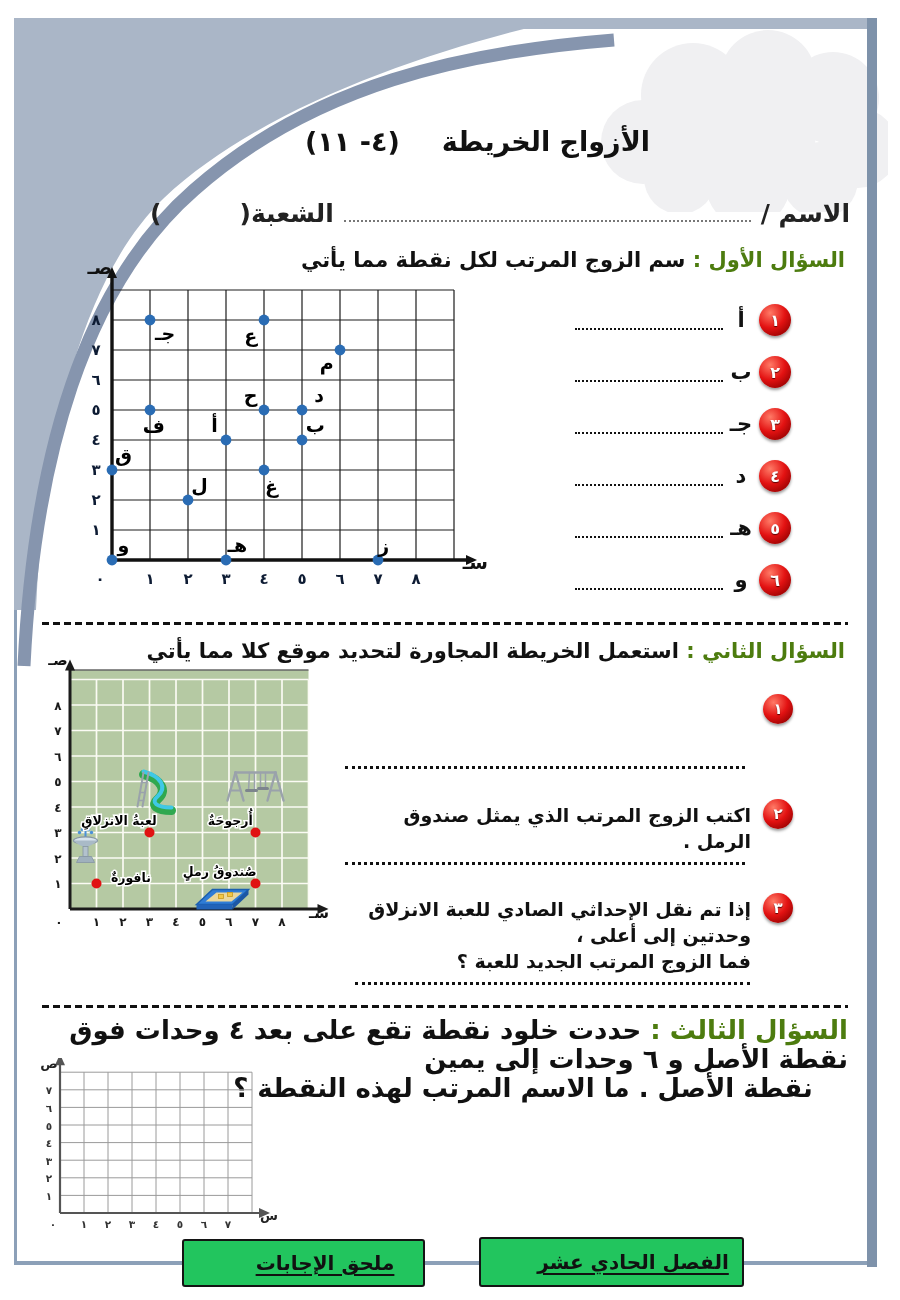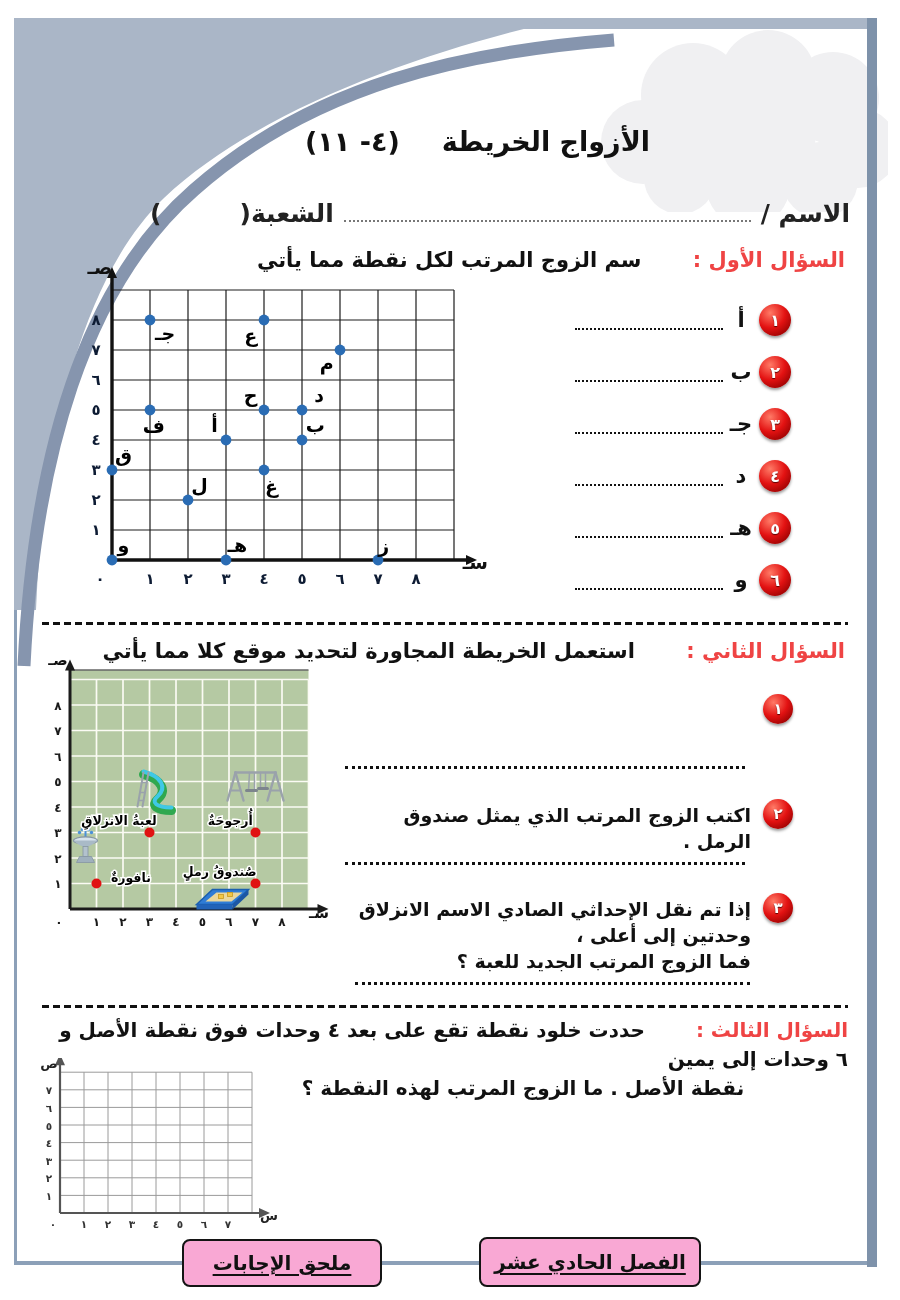--- a/index.html
+++ b/index.html
@@ -26,21 +26,21 @@
     justify-content:space-between;align-items:baseline;z-index:4;
     font-size:27px;font-weight:bold;color:#111;gap:16px;}
   
   .name-row{left:150px;top:194px;width:700px;height:40px;display:flex;direction:rtl;
     align-items:baseline;font-size:25px;font-weight:600;color:#222;z-index:4;}
   .name-dots{flex:1;margin:0 10px;border-bottom:2px dotted #777;height:26px;}
   .pgap{display:inline-block;width:78px;}
   .parens{font-size:25px;}
   
   .q-header{font-size:21px;font-weight:bold;color:#111;direction:rtl;z-index:4;}
-  .red{color:#ef4444;margin-left:44px;}
+  .red{color:#4d7c0f;}
   .q1-header{right:55px;top:248px;}
   .q2-header{right:55px;top:639px;}
   
   .q1-list{left:575px;top:294px;width:216px;z-index:4;}
   .q1-row{display:flex;direction:rtl;height:52px;align-items:center;}
   .q1-letter{width:36px;text-align:center;font-size:21px;font-weight:bold;color:#111;}
   .q1-dots{flex:1;border-bottom:2.6px dotted #111;height:0;transform:translateY(9px);}
   
   .badge{width:32px;height:32px;border-radius:50%;flex:0 0 auto;
     background:radial-gradient(circle at 35% 28%,#ff7a66,#e31212 48%,#8e0000 88%);
@@ -51,30 +51,30 @@
   .sep{height:3px;background:repeating-linear-gradient(90deg,#111 0 7px,transparent 7px 11px);z-index:4;}
   .sep1{left:42px;top:622px;width:806px;}
   .sep2{left:42px;top:1005px;width:806px;}
   
   .q2-item{display:flex;direction:rtl;gap:12px;align-items:flex-start;z-index:4;
     font-size:19px;font-weight:bold;color:#111;}
   .q2-text{padding-top:3px;line-height:26px;}
   .ansline{border-bottom:3.2px dotted #111;height:0;z-index:4;}
   
   .q3{left:50px;top:1016px;width:798px;direction:rtl;z-index:4;
-    font-size:20px;font-weight:bold;color:#111;line-height:29px;}
+    font-size:26px;font-weight:bold;color:#111;line-height:29px;}
   .q3-line2{padding-left:148px;text-align:center;}
   
   #grid1-svg{left:70px;top:258px;z-index:4;}
   #map-svg{left:46px;top:652px;z-index:4;}
   #grid3-svg{left:30px;top:1058px;z-index:4;}
   
-  .footer-btn{border:2.5px solid #141414;border-radius:8px;background:#f9a8d4;
+  .footer-btn{border:2.5px solid #141414;border-radius:3px;background:#22c55e;
     display:flex;align-items:center;justify-content:center;font-size:20px;font-weight:bold;
-    color:#111;text-decoration:underline;text-underline-offset:4px;z-index:5;cursor:pointer;}
+    color:#111;text-decoration:underline;text-underline-offset:4px;z-index:5;cursor:pointer;padding-left:43px;}
   .btn-answers{left:182px;top:1239px;width:196px;height:44px;}
   .btn-chapter{left:479px;top:1237px;width:218px;height:46px;}
 </style>
 </head>
 <body>
 
 <div class="abs frame-l"></div>
 <div class="abs frame-r"></div>
 <div class="abs frame-b"></div>
 
@@ -330,34 +330,34 @@
   <span class="badge sm">٢</span>
   <div class="q2-text">
     <span>اكتب الزوج المرتب الذي يمثل صندوق الرمل .</span>
   </div>
 </div>
 <div class="abs ansline" style="left:345px;top:862px;width:400px;"></div>
 
 <div class="abs q2-item" style="left:340px;top:893px;width:453px;">
   <span class="badge sm">٣</span>
   <div class="q2-text">
-    <span>إذا تم نقل الإحداثي الصادي الاسم الانزلاق وحدتين إلى أعلى ،</span><br>
+    <span>إذا تم نقل الإحداثي الصادي للعبة الانزلاق وحدتين إلى أعلى ،</span><br>
     <span>فما الزوج المرتب الجديد للعبة ؟</span>
   </div>
 </div>
 <div class="abs ansline" style="left:355px;top:982px;width:395px;"></div>
 
 <div class="abs sep sep2"></div>
 
 <div class="abs q3">
   <div>
     <span class="red">السؤال الثالث :</span>
     <span>حددت خلود نقطة تقع على بعد ٤ وحدات فوق نقطة الأصل و ٦ وحدات إلى يمين</span>
   </div>
-  <div class="q3-line2">نقطة الأصل . ما الزوج المرتب لهذه النقطة ؟</div>
+  <div class="q3-line2">نقطة الأصل . ما الاسم المرتب لهذه النقطة ؟</div>
 </div>
 
 <svg id="grid3-svg" class="abs" width="255" height="182">
     <line x1="30" y1="155" x2="30" y2="14.199999999999989" stroke="#9a9a9a" stroke-width="1"></line>
     <line x1="54" y1="155" x2="54" y2="14.199999999999989" stroke="#9a9a9a" stroke-width="1"></line>
     <line x1="78" y1="155" x2="78" y2="14.199999999999989" stroke="#9a9a9a" stroke-width="1"></line>
     <line x1="102" y1="155" x2="102" y2="14.199999999999989" stroke="#9a9a9a" stroke-width="1"></line>
     <line x1="126" y1="155" x2="126" y2="14.199999999999989" stroke="#9a9a9a" stroke-width="1"></line>
     <line x1="150" y1="155" x2="150" y2="14.199999999999989" stroke="#9a9a9a" stroke-width="1"></line>
     <line x1="174" y1="155" x2="174" y2="14.199999999999989" stroke="#9a9a9a" stroke-width="1"></line>

